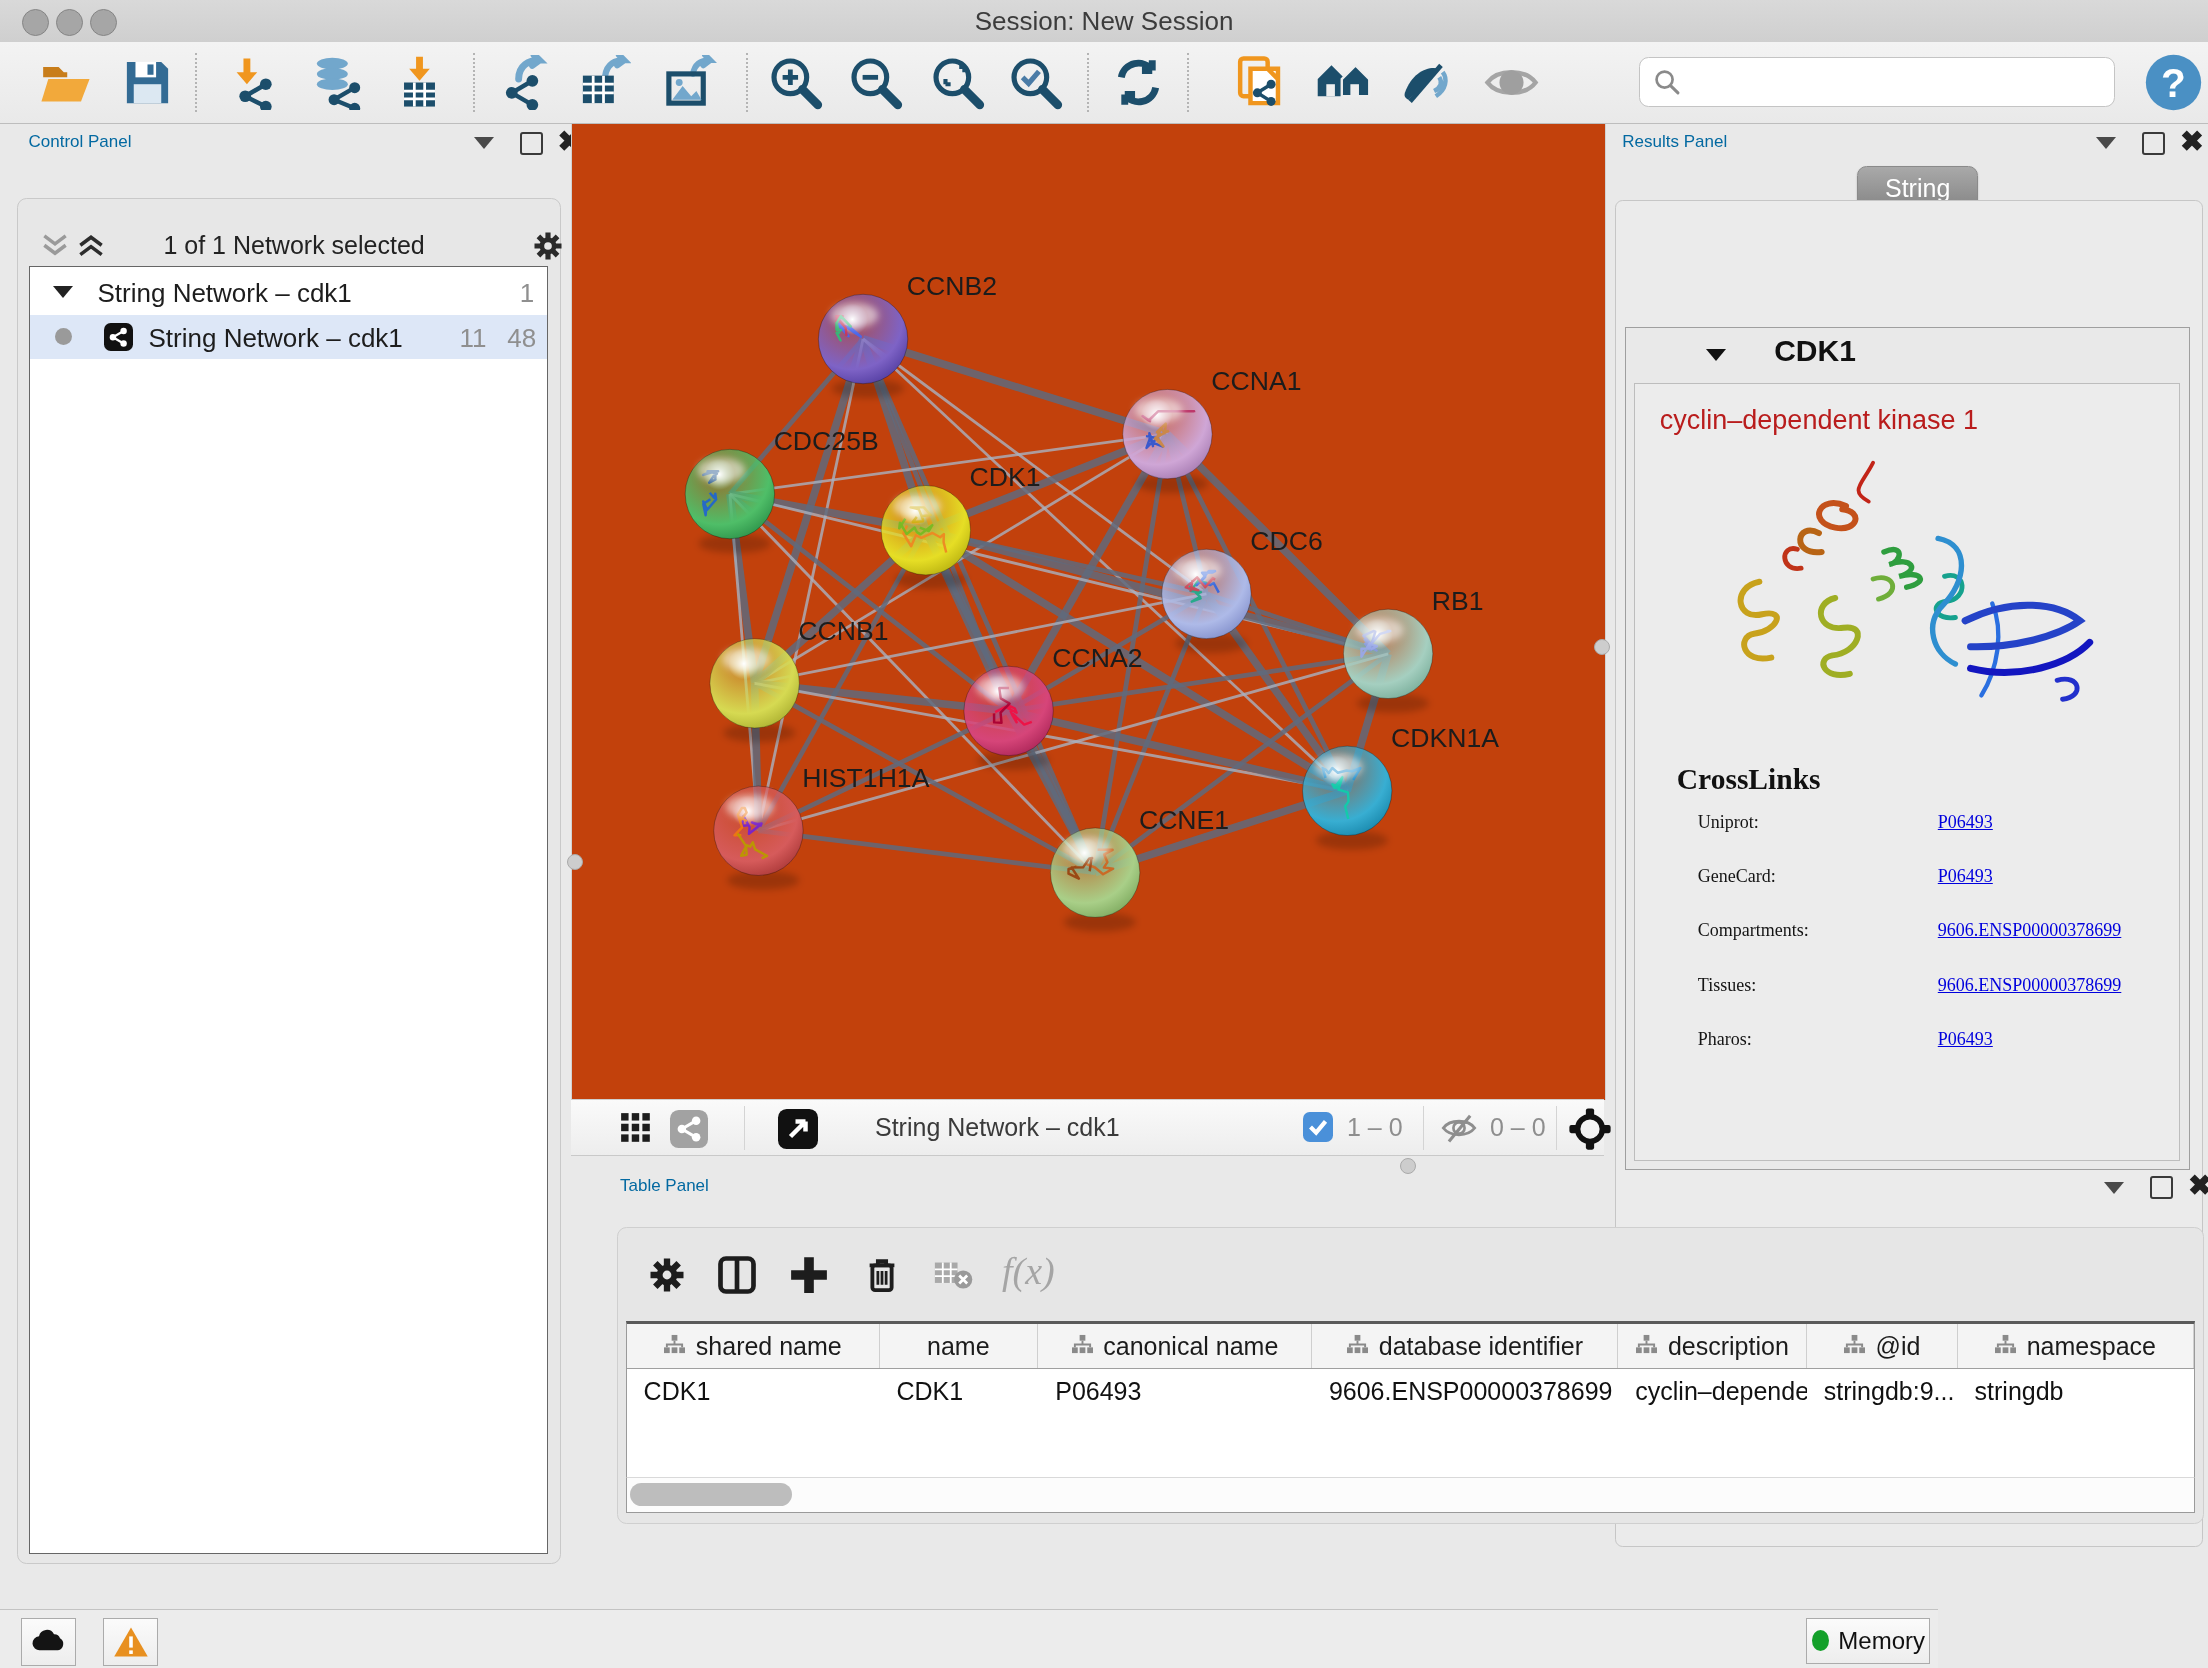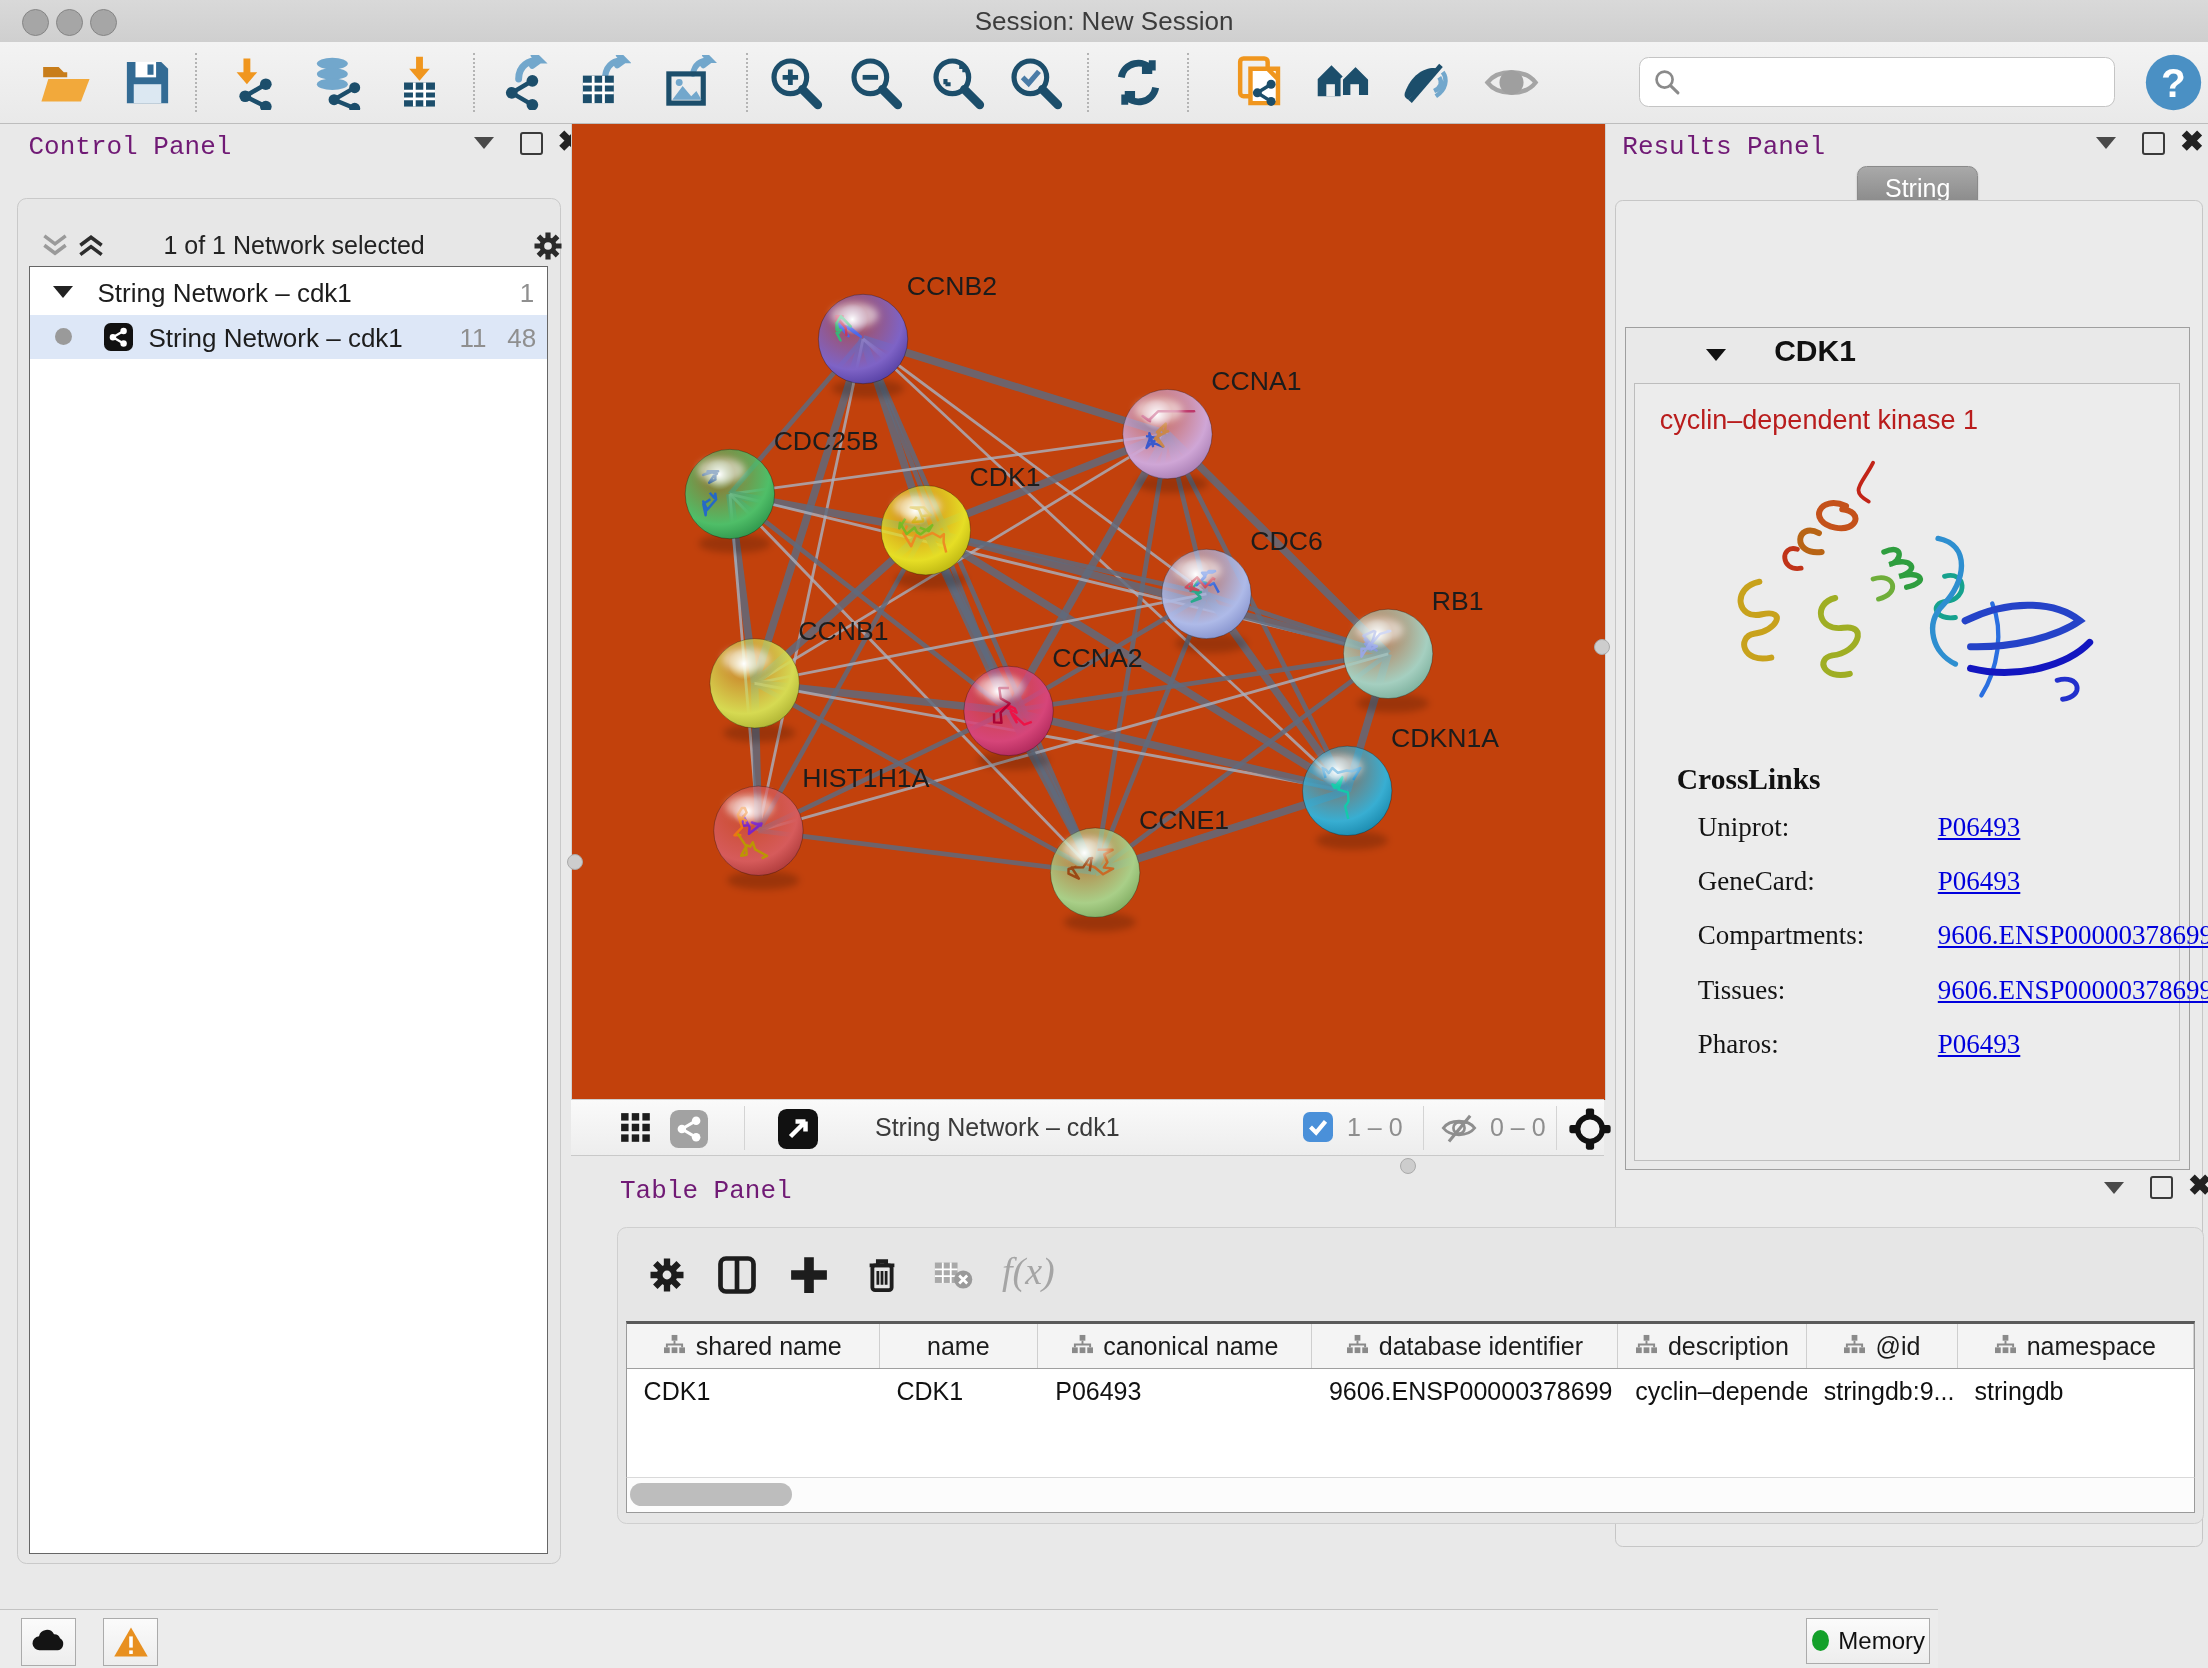--- a/index.html
+++ b/index.html
@@ -16,21 +16,21 @@
   
   #toolbar{left:0;top:42px;width:2208px;height:81px;
     background:linear-gradient(#f3f3f3,#e9e9e9);border-bottom:1px solid #bdbdbd;}
   .tb-ico{position:absolute;top:13.3px;width:55px;height:55px;}
   .tb-sep{position:absolute;top:11.4px;width:0;height:59px;border-left:2.9px dotted #b4b4b4;}
   #search-box{left:1639px;top:15px;width:474px;height:48px;background:#fff;
     border:1.9px solid #c4c4c4;border-radius:9.5px;}
   #search-box input{position:absolute;left:53px;top:3.8px;width:399px;height:36px;border:0;
     outline:none;font-size:25px;background:transparent;color:#333;}
   
-  .panel-title{font-size:26px;color:#701a75;font-family:Liberation Mono, monospace;}
+  .panel-title{font-size:17px;color:#0369a1;}
   .pt-tri{width:0;height:0;border-left:10.5px solid transparent;border-right:10.5px solid transparent;
           border-top:12.4px solid #4a4a4a;display:inline-block;}
   .pt-box{width:19px;height:19px;border:2.9px solid #3a3a3a;border-radius:2.9px;display:inline-block;}
   .pt-x{font-size:28.5px;font-weight:bold;color:#222;line-height:19px;display:inline-block;}
   .seg{display:flex;position:absolute;}
   .seg .tab{height:46px;line-height:46px;padding:0 25px;background:#fdfdfd;color:#111;
     font-size:25px;border:1px solid #bdbdbd;border-left:none;text-align:center;
     box-shadow:0 1px 1.9px rgba(0,0,0,.18);}
   .seg .tab:first-child{border-left:1px solid #bdbdbd;border-radius:9.5px 0 0 9.5px;}
   .seg .tab:last-child{border-radius:0 9.5px 9.5px 0;}
@@ -66,21 +66,21 @@
     border:1px solid #c6c6c6;border-radius:7.6px;}
   .rp-box{position:absolute;left:9.5px;width:563px;background:#e9e9e9;border:1.9px solid #a8a8a8;}
   .btn{position:absolute;height:46px;line-height:44px;background:#fdfdfd;
     border:1px solid #b5b5b5;border-radius:9.5px;font-size:26px;color:#111;text-align:center;
     box-shadow:0 1px 1.9px rgba(0,0,0,.15);}
   #cdk1-inner{position:absolute;left:7.6px;top:55px;width:544px;height:776px;background:#ececec;
     border:1px solid #bdbdbd;}
   #cdk1-desc{position:absolute;left:25px;top:21px;font-size:27px;color:#b91c1c;}
   .serif{font-family:"Liberation Serif",serif;}
   #crosslinks-title{position:absolute;left:42px;top:379px;font-size:29.5px;font-weight:bold;color:#111;}
-  .xl-row{position:absolute;left:63px;font-size:27px;color:#141414;}
+  .xl-row{position:absolute;left:63px;font-size:18px;color:#141414;}
   .xl-val{position:absolute;left:240px;top:0;color:#0000dd;text-decoration:underline;}
   
   #table-panel{left:571px;top:1172px;width:1638px;height:392px;}
   #tp-box{position:absolute;left:46px;top:55px;width:1585px;height:295px;background:#e6e6e6;
     border:1px solid #cfcfcf;border-radius:9.5px;}
   #tp-table{position:absolute;left:7.6px;top:93px;width:1567px;height:154px;background:#fff;
     border:1px solid #9a9a9a;border-top:3.8px solid #5a5a5a;}
   .th-row{display:flex;height:44px;background:#f4f4f4;border-bottom:1px solid #9f9f9f;}
   .th{display:flex;align-items:center;justify-content:center;gap:9.5px;font-size:25px;color:#1b1b1b;
       border-right:1px solid #cfcfcf;box-sizing:border-box;overflow:hidden;white-space:nowrap;}

